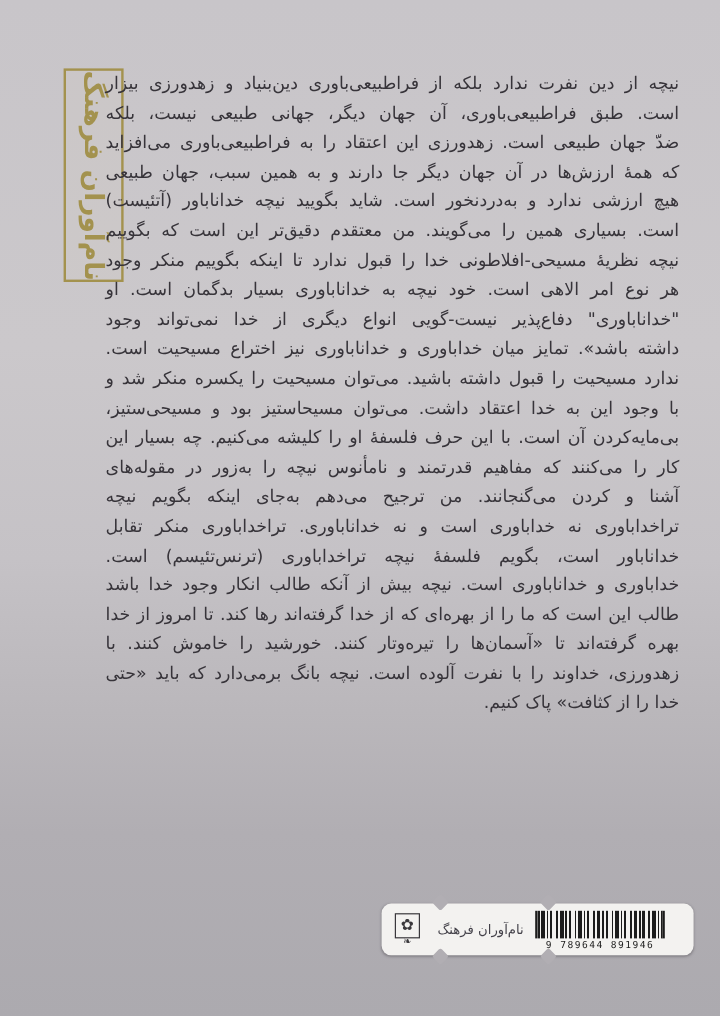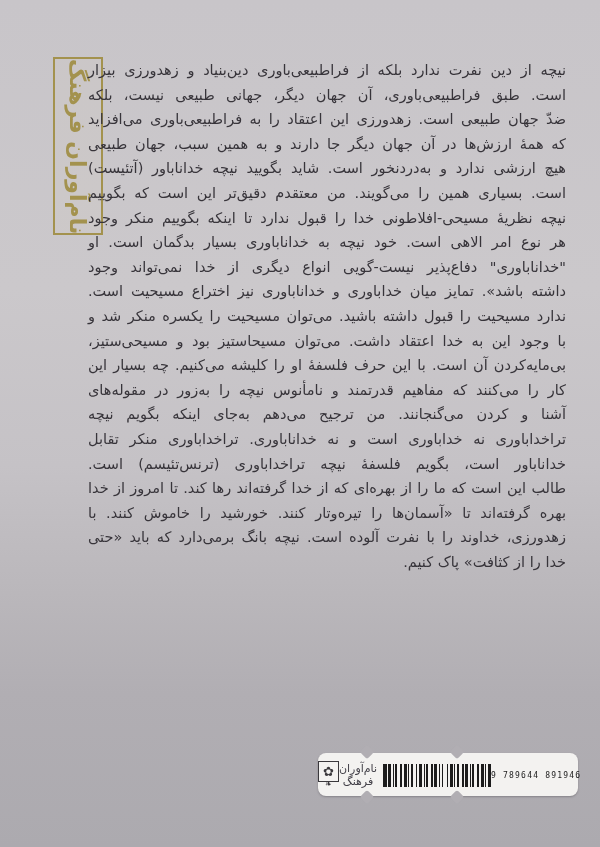--- a/index.html
+++ b/index.html
@@ -52,22 +52,22 @@
     width:21px;height:21px;border:1.6px solid #3a383c;box-sizing:border-box;
     display:flex;align-items:center;justify-content:center;
     font-size:13px;color:#3a383c;background:#f3f2f0;
   }
   .emblem-stem{font-size:8px;color:#3a383c;margin-top:-1px;transform:scaleY(1.2);}
   .strip-label{
     width:92px;text-align:center;direction:rtl;
     font-size:11px;color:#44424a;font-weight:500;
   }
   .barcode{
-    flex:1;display:flex;flex-direction:row;align-items:center;
-    padding:4px 8px 3px 6px;box-sizing:border-box;
+    flex:1;display:flex;flex-direction:column;align-items:center;
+    padding:4px 24px 3px 6px;box-sizing:border-box;
   }
   .barcode-bars{
     width:104px;height:23px;
     background:
       repeating-linear-gradient(90deg,
         #1c1c1c 0 1.6px, transparent 1.6px 3.2px,
         #1c1c1c 3.2px 6.2px, transparent 6.2px 7.8px,
         #1c1c1c 7.8px 8.8px, transparent 8.8px 10.4px,
         #1c1c1c 10.4px 12.2px, transparent 12.2px 15.4px);
     border-left:2.5px solid #1c1c1c;border-right:2.5px solid #1c1c1c;
@@ -95,20 +95,21 @@
     <div class="text-line">هر نوع امر الاهی است. خود نیچه به خداناباوری بسیار بدگمان است. او</div>
     <div class="text-line">"خداناباوری" دفاع‌پذیر نیست-گویی انواع دیگری از خدا نمی‌تواند وجود</div>
     <div class="text-line">داشته باشد». تمایز میان خداباوری و خداناباوری نیز اختراع مسیحیت است.</div>
     <div class="text-line">ندارد مسیحیت را قبول داشته باشید. می‌توان مسیحیت را یکسره منکر شد و</div>
     <div class="text-line">با وجود این به خدا اعتقاد داشت. می‌توان مسیحاستیز بود و مسیحی‌ستیز،</div>
     <div class="text-line">بی‌مایه‌کردن آن است. با این حرف فلسفهٔ او را کلیشه می‌کنیم. چه بسیار این</div>
     <div class="text-line">کار را می‌کنند که مفاهیم قدرتمند و نامأنوس نیچه را به‌زور در مقوله‌های</div>
     <div class="text-line">آشنا و کردن می‌گنجانند. من ترجیح می‌دهم به‌جای اینکه بگویم نیچه</div>
     <div class="text-line">تراخداباوری نه خداباوری است و نه خداناباوری. تراخداباوری منکر تقابل</div>
     <div class="text-line">خداناباور است، بگویم فلسفهٔ نیچه تراخداباوری (ترنس‌تئیسم) است.</div>
+    <div class="text-line">خداباوری و خداناباوری است. نیچه بیش از آنکه طالب انکار وجود خدا باشد</div>
     <div class="text-line">طالب این است که ما را از بهره‌ای که از خدا گرفته‌اند رها کند. تا امروز از خدا</div>
     <div class="text-line">بهره گرفته‌اند تا «آسمان‌ها را تیره‌وتار کنند. خورشید را خاموش کنند. با</div>
     <div class="text-line">زهدورزی، خداوند را با نفرت آلوده است. نیچه بانگ برمی‌دارد که باید «حتی</div>
     <div class="text-line">خدا را از کثافت» پاک کنیم.</div>
   </div>
 
 <div class="label-strip">
   <span class="notch n1t"></span>
   <span class="notch n1b"></span>
   <span class="notch n2t"></span>

